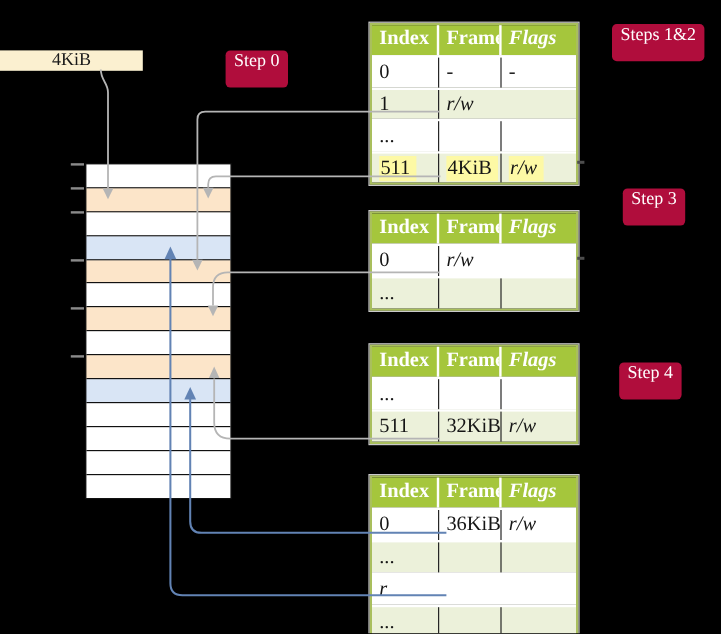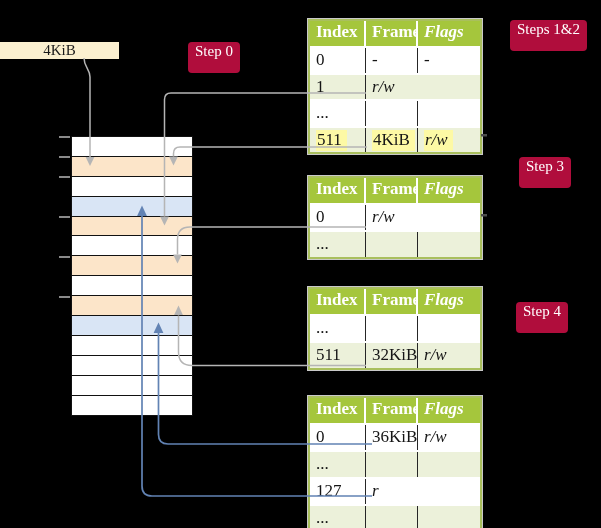--- a/index.html
+++ b/index.html
@@ -195,21 +195,20 @@
         <div class="td c0">0</div>
         <div class="td c1">36KiB</div>
         <div class="td c2">r/w</div>
       </div>
       <div class="tr body shade">
         <div class="td c0">...</div>
         <div class="td c1"></div>
         <div class="td c2"></div>
       </div>
       <div class="tr body">
-        <div class="td c0">127</div>
         <div class="td c2">r</div>
       </div>
       <div class="tr body shade">
         <div class="td c0">...</div>
         <div class="td c1"></div>
         <div class="td c2"></div>
       </div>
     </div>
   </div>
 

